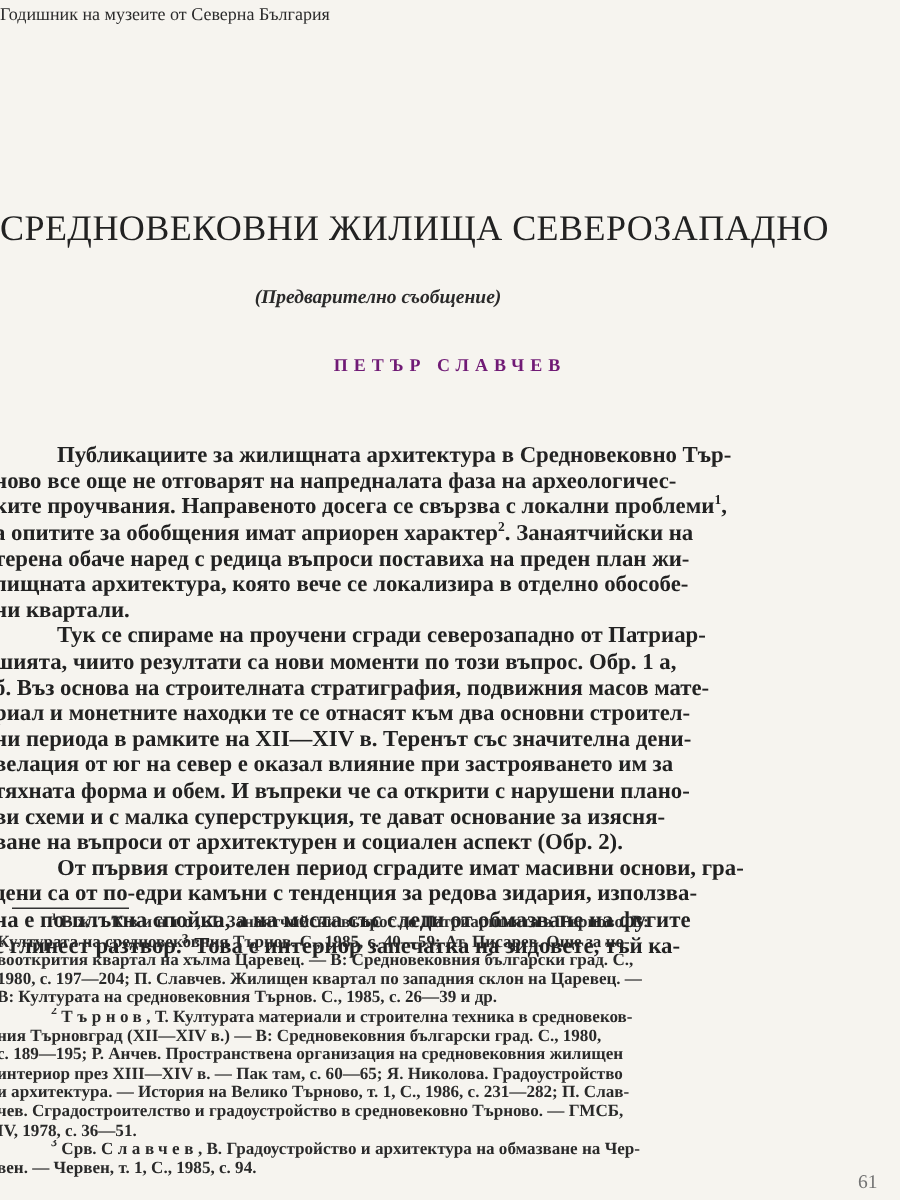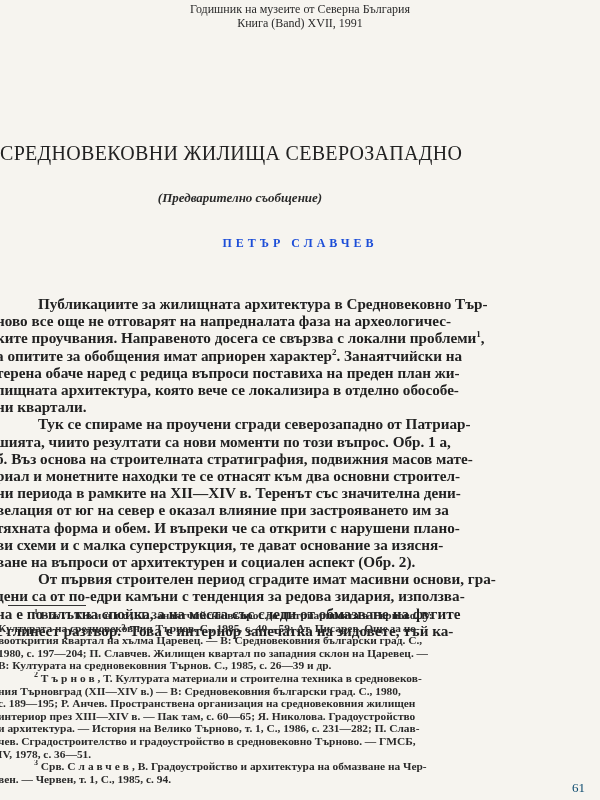--- a/index.html
+++ b/index.html
@@ -6,38 +6,38 @@
   body {
     width: 600px; height: 800px; overflow: hidden; position: relative;
     background: #f6f4ef;
     color: #1c1c1c;
     font-family: "Liberation Serif", "DejaVu Serif", serif;
   }
   .page { position: absolute; left: 0; top: 0; width: 600px; height: 800px; }
 
   .running-head {
     position: absolute; top: 2px; left: 0; width: 600px;
-    text-align: center; font-size: 12px; line-height: 14px; color: #2a2a2a;
+    font-size: 12px; line-height: 14px; color: #2a2a2a;
   }
   .running-head div { white-space: nowrap; }
 
   .title {
     position: absolute; top: 142px; left: 0; width: 544px;
-    text-align: left; font-size: 20px; line-height: 22px; letter-spacing: 0.3px;
+    text-align: left; font-size: 24px; line-height: 22px; letter-spacing: 0.3px;
     color: #222;
   }
   .title div { white-space: nowrap; }
 
   .subtitle {
     position: absolute; top: 190px; left: 0; width: 480px;
-    text-align: center; font-style: italic; font-weight: bold; font-size: 13px; color: #2a2a2a;
+    text-align: center; font-style: italic; font-weight: bold; font-size: 13px; color: #2a2a2a; padding-left: 12px;
   }
   .author {
     position: absolute; top: 236px; left: 0; width: 600px;
-    text-align: center; font-size: 12px; font-weight: bold; letter-spacing: 4px; color: #1d4ed8;
+    text-align: center; font-size: 12px; font-weight: bold; letter-spacing: 4px; color: #701a75;
   }
 
   .body-text {
     position: absolute; top: 295px; left: -4px; width: 590px;
     font-size: 15.2px; line-height: 17.2px; font-weight: bold; color: #222;
   }
   .body-text .line { white-space: nowrap; overflow: hidden; }
   .body-text .indent { padding-left: 42px; }
   .body-text sup { font-size: 9px; line-height: 0; }
 
@@ -48,31 +48,30 @@
   .footnotes {
     position: absolute; top: 609px; left: -2px; width: 590px;
     font-size: 11.4px; line-height: 12.6px; color: #2a2a2a; font-weight: bold;
   }
   .footnotes .line { white-space: nowrap; overflow: hidden; }
   .footnotes .indent { padding-left: 36px; }
   .footnotes sup { font-size: 8px; line-height: 0; }
   .sp { letter-spacing: 3px; }
 
   .page-number {
-    position: absolute; top: 780px; left: 572px; font-size: 13px; color: #0c4a6e;
+    position: absolute; top: 780px; left: 572px; font-size: 13px; color: #737373;
   }
 </style>
 </head>
 <body>
 
 <div class="page">
 
   <div class="running-head">
     <div>Годишник на музеите от Северна България</div>
-    <div>Книга (Band) XVII, 1991</div>
   </div>
 
   <div class="title">
     <div>СРЕДНОВЕКОВНИ ЖИЛИЩА СЕВЕРОЗАПАДНО</div>
   </div>
 
   <div class="subtitle">(Предварително съобщение)</div>
   <div class="author">ПЕТЪР СЛАВЧЕВ</div>
 
   <div class="body-text">

